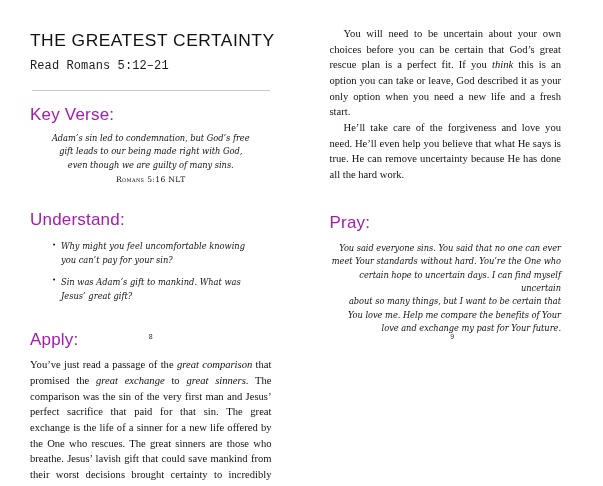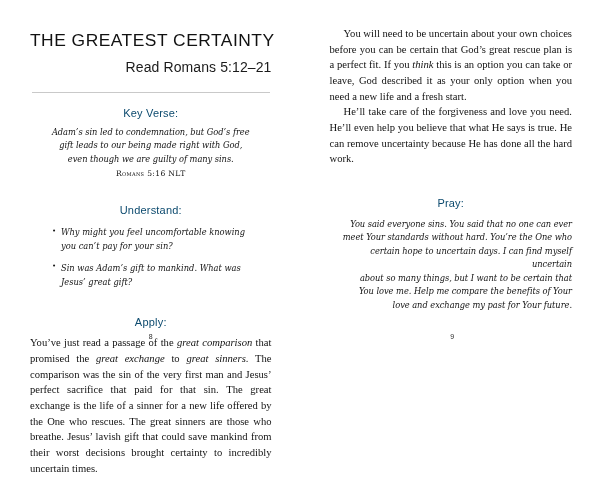--- a/index.html
+++ b/index.html
@@ -25,57 +25,57 @@
 
   .page {
     position: relative;
     box-sizing: border-box;
     height: 362px;
     flex: 0 0 301.5px;
     width: 301.5px;
   }
 
   .page-left   { padding: 26px 30px 0 30px; }
-  .page-right  { padding: 26px 31px 0 28px; }
+  .page-right  { padding: 26px 42px 0 28px; }
 
   
   .chapter-title {
     font-family: "Liberation Sans", sans-serif;
     font-weight: 400;
     font-size: 17.4px;
     letter-spacing: 0.5px;
     text-align: center;
     color: #111111;
     margin: 4px 0 0 0;
     line-height: 1.15;
     white-space: nowrap;
   }
   .chapter-subtitle {
-    font-family: Liberation Sans, sans-serif;
+    font-family: Liberation Mono, monospace;
     font-weight: 400;
-    font-size: 14px;
+    font-size: 12px;
     letter-spacing: 0.1px;
-    text-align: right;
+    text-align: left;
     color: #1b1b1b;
     margin: 9px 0 0 0;
   }
 
   .rule {
     border: 0;
     border-top: 1.2px solid #c9c9c9;
     margin: 17px 2px 0 2px;
   }
 
   
   .section-heading {
     font-family: "Liberation Sans", sans-serif;
     font-weight: 400;
-    font-size: 11px;
-    text-align: center;
-    color: #0c4a6e;
+    font-size: 17px;
+    text-align: left;
+    color: #a21caf;
     letter-spacing: 0.2px;
   }
 
   
   .script {
     font-family: "DejaVu Serif", serif;
     font-style: italic;
     font-size: 8.3px;
     line-height: 1.62;
     text-align: center;

